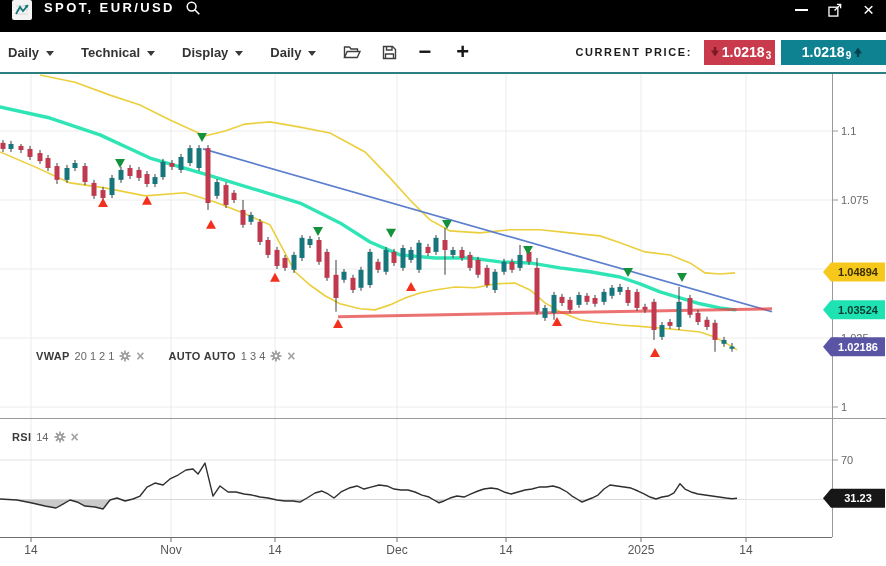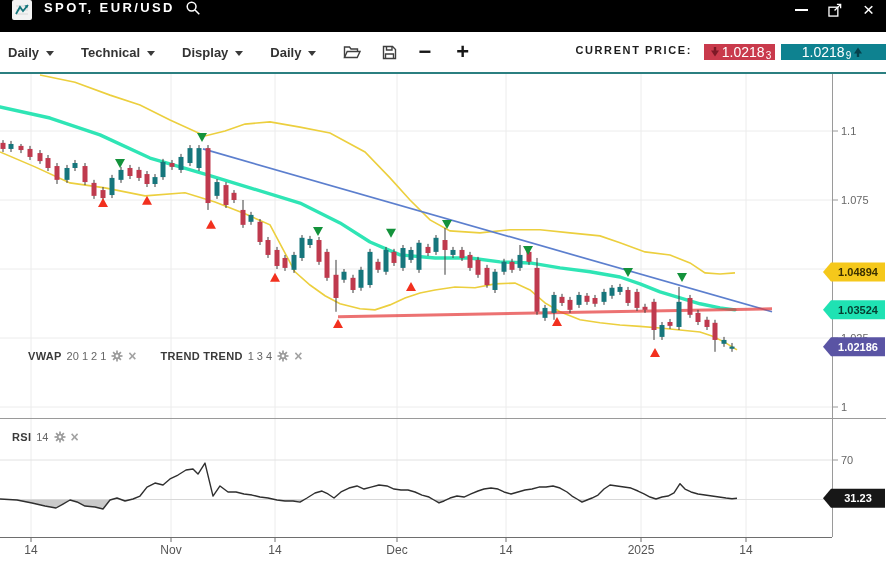--- a/index.html
+++ b/index.html
@@ -15,40 +15,40 @@
   .minbar{width:13px;height:2px;background:#fff;cursor:pointer}
   .closex{color:#fff;font-size:19px;font-weight:normal;line-height:1;cursor:pointer}
   .toolbar{position:absolute;top:32px;left:0;width:886px;height:40px;background:#fff;
            display:flex;align-items:center;padding-left:8px;box-sizing:border-box}
   .menu{display:flex;align-items:center;margin-right:27px;cursor:pointer}
   .menu span{font-size:13px;font-weight:bold;color:#333}
   .caret{width:0;height:0;border-left:4px solid transparent;border-right:4px solid transparent;
          border-top:5px solid #3a3a3a;margin-left:7px;margin-top:2px}
   .tbicon{margin-right:21px;cursor:pointer;display:flex;align-items:center}
   .zbtn{font-size:22px;font-weight:bold;color:#171717;margin-right:25px;line-height:0.8;cursor:pointer}
-  .pricearea{margin-left:auto;display:flex;align-items:flex-start}
+  .pricearea{margin-left:auto;display:flex;align-items:center}
   .cplabel{font-size:11px;font-weight:bold;letter-spacing:1.6px;color:#1c1c1c;margin-right:12px}
-  .badge{height:16px;display:flex;align-items:center;justify-content:center;
-         color:#fff;font-size:14px;font-weight:normal}
+  .badge{height:25px;display:flex;align-items:center;justify-content:center;
+         color:#fff;font-size:14px;font-weight:bold}
   .badge .sub{font-size:10px;position:relative;top:3px;margin-left:1px}
   .badge.bid{width:71px;background:#c93a4c;margin-right:6px}
   .badge.ask{width:105px;background:#0e8290}
   .bidarrow,.askarrow{display:flex;margin:0 3px}
   .sep{position:absolute;top:72px;left:0;width:886px;height:2px;background:#2b7f80}
   #chart{position:absolute;top:74px;left:0}
   svg text{font-family:"Liberation Sans",sans-serif}
   .axlab{font-size:11px;fill:#666}
   .tmlab{font-size:12px;fill:#555}
   .taglab{font-size:11px;font-weight:bold}
   .legend{position:absolute;display:flex;align-items:center;gap:5px;font-size:11px;color:#666}
   .lg-name{font-weight:bold;color:#3a3a3a;letter-spacing:0.3px}
   .lg-x{color:#a2a2a2;font-weight:bold;font-size:14px;line-height:1;cursor:pointer}
   .lg-gear{cursor:pointer;display:flex}
   .lg-gap{width:14px}
-  .legend-main{top:349px;left:28px}
+  .legend-main{top:349px;left:36px}
   .legend-rsi{top:430px;left:12px}
 </style>
 </head>
 <body>
 
 <div class="titlebar">
   <div class="logo">
     <svg width="16" height="16" viewBox="0 0 16 16">
       <line x1="2" y1="4" x2="14" y2="4" stroke="#d8d8d8" stroke-width="1"></line>
       <line x1="2" y1="8" x2="14" y2="8" stroke="#d8d8d8" stroke-width="1"></line>
@@ -400,21 +400,21 @@
           <line x1="0.5" y1="6" x2="11.5" y2="6"></line>
       <line x1="2.1" y1="2.1" x2="9.9" y2="9.9"></line>
           <line x1="9.9" y1="2.1" x2="2.1" y2="9.9"></line>
         </g>
       <circle cx="6" cy="6" r="3.2" fill="#9c9c9c"></circle>
         <circle cx="6" cy="6" r="1.4" fill="#fff"></circle>
     </svg>
   </span>
   <span class="lg-x">×</span>
   <span class="lg-gap"></span>
-  <span class="lg-name">TREND TREND</span>
+  <span class="lg-name">AUTO AUTO</span>
   <span>1 3 4</span>
   <span class="lg-gear">
     <svg width="12" height="12" viewBox="0 0 12 12">
         <g stroke="#9c9c9c" stroke-width="1.7">
       <line x1="6" y1="0.5" x2="6" y2="11.5"></line>
           <line x1="0.5" y1="6" x2="11.5" y2="6"></line>
       <line x1="2.1" y1="2.1" x2="9.9" y2="9.9"></line>
           <line x1="9.9" y1="2.1" x2="2.1" y2="9.9"></line>
         </g>
       <circle cx="6" cy="6" r="3.2" fill="#9c9c9c"></circle>

